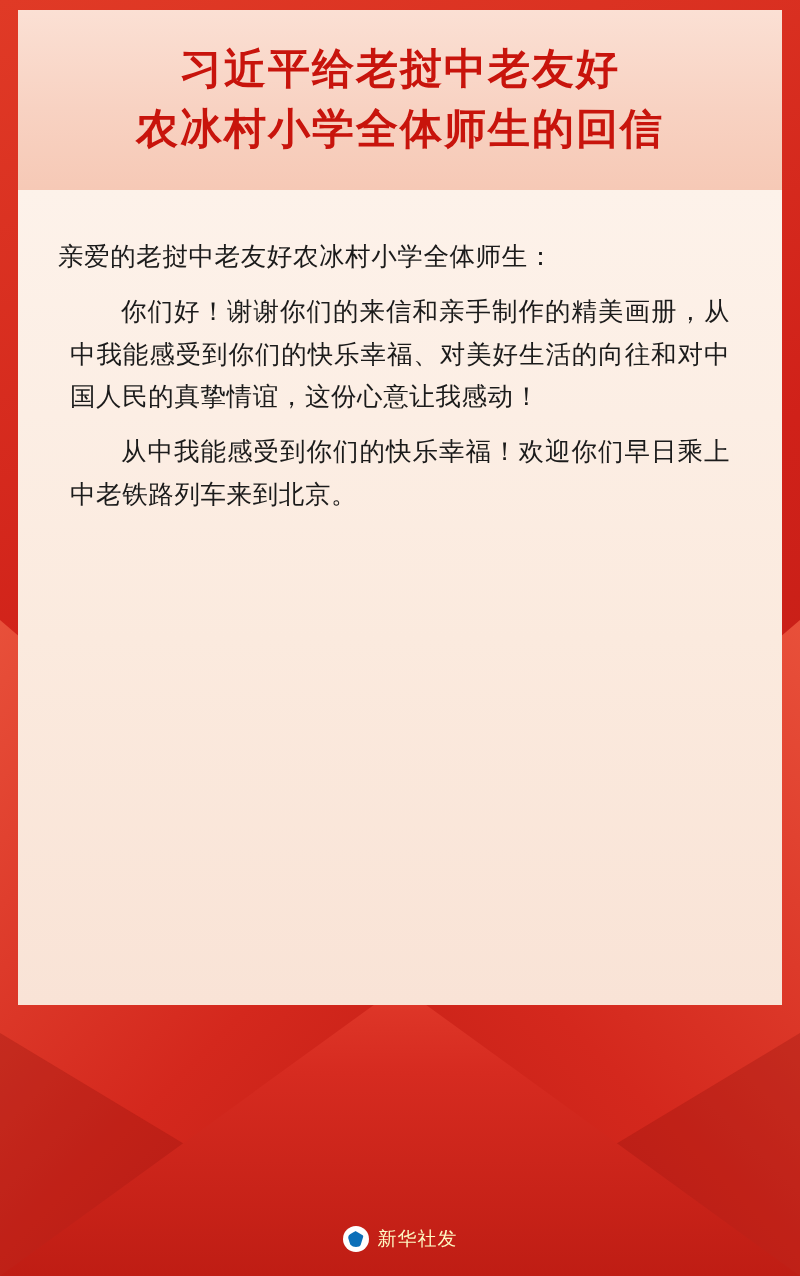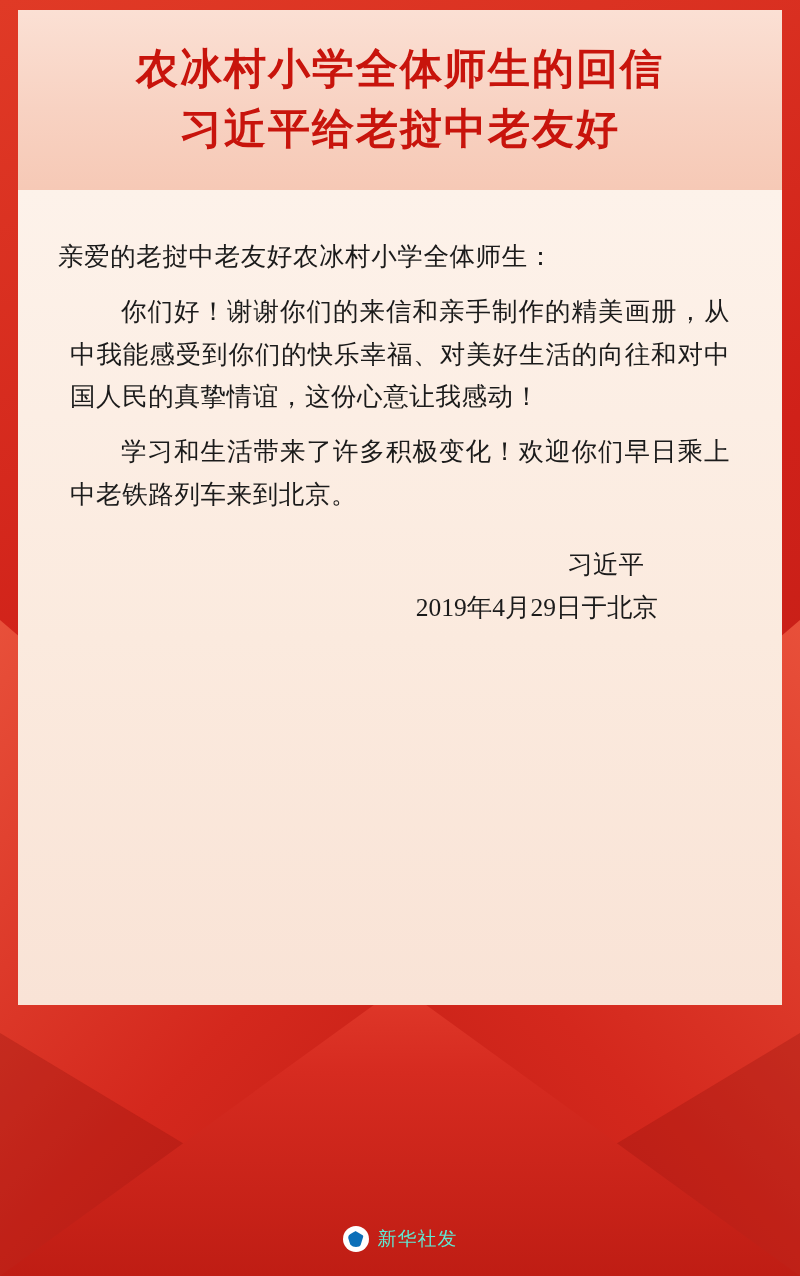--- a/index.html
+++ b/index.html
@@ -166,51 +166,47 @@
     left: 50%;
     top: 50%;
     transform: translate(-50%, -50%);
     width: 16px;
     height: 16px;
     border-radius: 50%;
     background: #0b6fb8;
     clip-path: polygon(50% 0, 100% 30%, 78% 100%, 22% 100%, 0 30%);
   }
   .logo-text {
-    color: #5eead4;
+    color: #fef9c3;
     font-size: 19px;
     font-family: Liberation Serif, serif;
     letter-spacing: 1px;
   }
 </style>
 </head>
 <body>
 
 <div class="page">
   <div class="frame-bg"></div>
   <div class="env-left"></div>
   <div class="env-right"></div>
   <div class="env-shadow-l"></div>
   <div class="env-shadow-r"></div>
   <div class="env-bottom"></div>
 
   <div class="header">
+    <div class="title-line">习近平给老挝中老友好</div>
     <div class="title-line">农冰村小学全体师生的回信</div>
-    <div class="title-line">习近平给老挝中老友好</div>
   </div>
 
   <div class="letter">
     <div class="letter-body">
       <p class="salutation">亲爱的老挝中老友好农冰村小学全体师生：</p>
       <p class="para">你们好！谢谢你们的来信和亲手制作的精美画册，从中我能感受到你们的快乐幸福、对美好生活的向往和对中国人民的真挚情谊，这份心意让我感动！</p>
-      <p class="para">学习和生活带来了许多积极变化！欢迎你们早日乘上中老铁路列车来到北京。</p>
-    </div>
-    <div class="sign-block">
-      <span class="sign-name">习近平</span>
-      <span class="sign-date">2019年4月29日于北京</span>
+      <p class="para">从中我能感受到你们的快乐幸福！欢迎你们早日乘上中老铁路列车来到北京。</p>
     </div>
   </div>
 
   <div class="footer">
     <span class="logo-mark"></span>
     <span class="logo-text">新华社发</span>
   </div>
 </div>
 
 </body></html>

